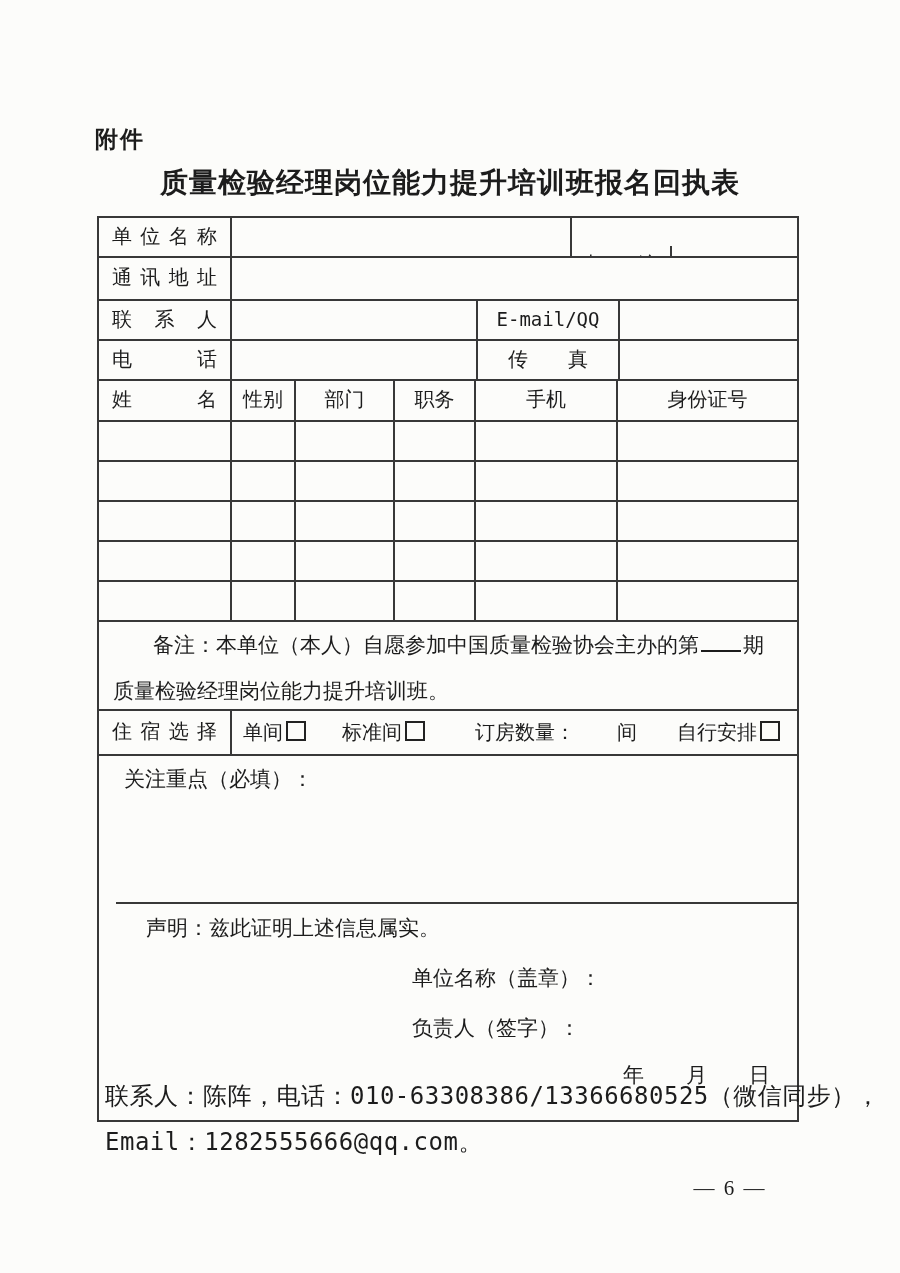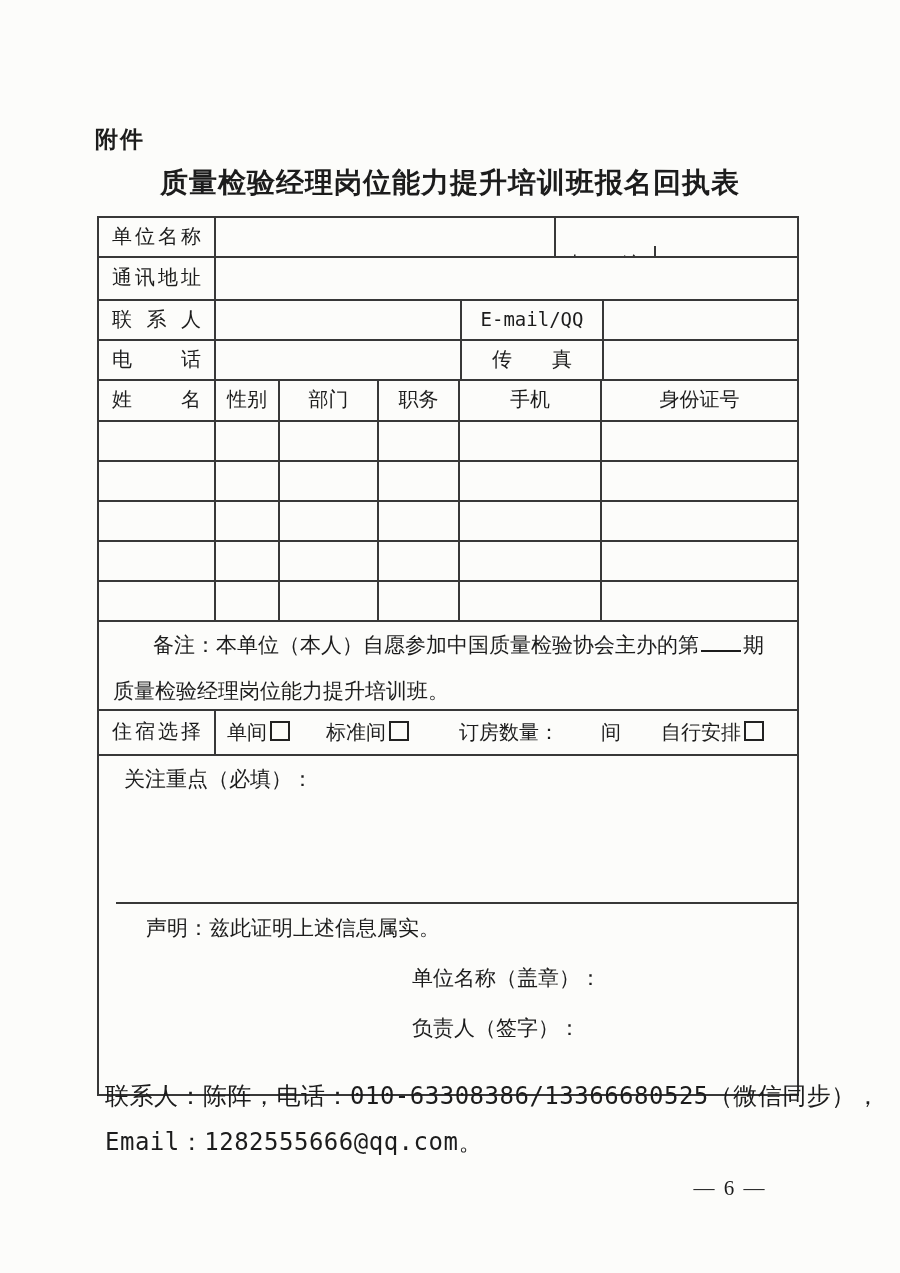--- a/index.html
+++ b/index.html
@@ -37,30 +37,30 @@
   .row:last-child{border-bottom:none;}
   .cell{
     box-sizing:border-box;
     border-right:2px solid var(--line);
     font-size:20px;
     overflow:hidden;
   }
   .cell:last-child{border-right:none;}
   .grow{flex:1 1 auto;}
   
-  .w117{width:117px;flex:none;} .w340{width:340px;flex:none;}
+  .w117{width:133px;flex:none;} .w340{width:340px;flex:none;}
   .w100{width:100px;flex:none;margin-top:28px;} .w246{width:246px;flex:none;}
   .w142{width:142px;flex:none;} .w64{width:64px;flex:none;}
   .w99{width:99px;flex:none;}  .w81{width:81px;flex:none;}
   
   .h38{height:38px;} .h38 .cell{line-height:36px;}
   .h41{height:41px;} .h41 .cell{line-height:39px;}
   .h39{height:39px;} .h39 .cell{line-height:37px;}
   .h43{height:43px;} .h43 .cell{line-height:41px;}
-  .h87{height:87px;} .h146{height:146px;margin-left:17px;} .h190{height:190px;}
+  .h87{height:87px;} .h146{height:146px;margin-left:17px;} .h190{height:216px;}
   
   .jst{
     padding:0 13px;
     text-align:justify;
     text-align-last:justify;
   }
   .ctr{text-align:center;}
   .mono{font-family:"DejaVu Sans Mono","Liberation Mono",monospace;font-size:19px;}
   
   .remark-cell{padding:4px 12px 0 6px;line-height:38px;font-size:21px;}
@@ -211,20 +211,21 @@
       <div class="cell grow focus-cell">
         <span>关注重点（必填）：</span>
       </div>
     </div>
 
     <div class="row h190">
       <div class="cell grow decl-cell">
         <p class="decl-statement">声明：兹此证明上述信息属实。</p>
         <p class="decl-seal">单位名称（盖章）：</p>
         <p class="decl-signer">负责人（签字）：</p>
+        <p class="decl-date">年　　月　　日</p>
       </div>
     </div>
 
   </div>
 
   <div class="footer-line l1">联系人：陈阵，电话：010-63308386/13366680525（微信同步），</div>
   <div class="footer-line l2">Email：1282555666@qq.com。</div>
 
   <div class="page-number">— 6 —</div>
 

